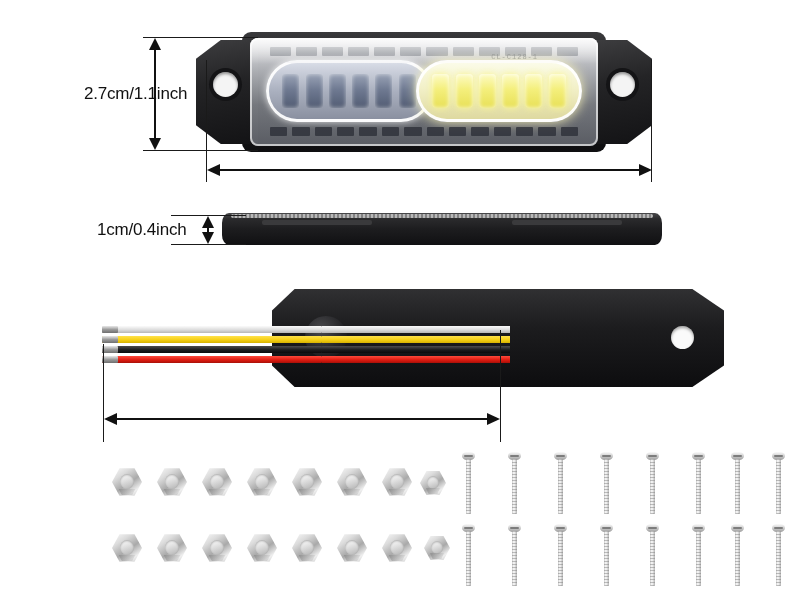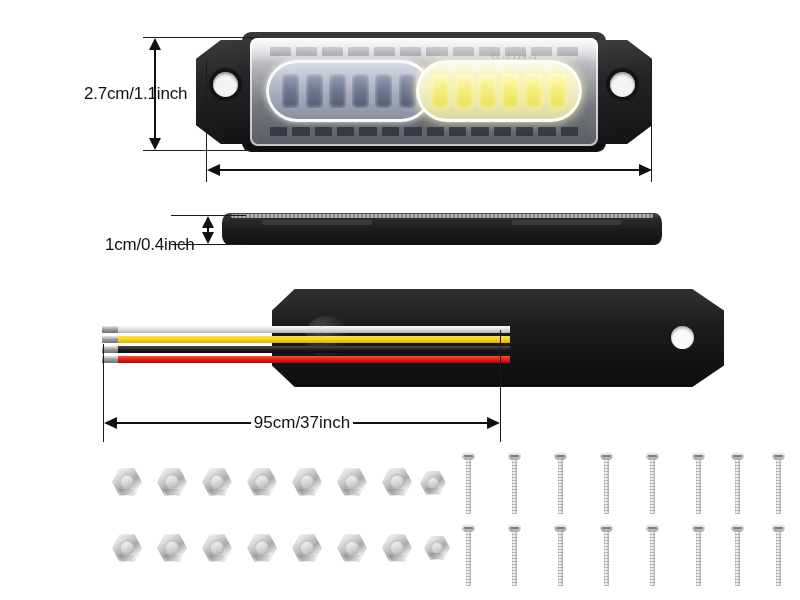--- a/index.html
+++ b/index.html
@@ -328,21 +328,21 @@
   </div>
 
   <div class="ext-h" style="left:171px;top:215px;width:75px;"></div>
   <div class="ext-h" style="left:171px;top:244px;width:75px;"></div>
 
   <div class="dimcol" style="left:202px;top:216px;height:28px;">
     <div class="arrow-u"></div>
     <div class="line"></div>
     <div class="arrow-d"></div>
   </div>
-  <div class="dim-label" style="left:97px;top:235px;margin-left:8px;">1cm/0.4inch</div>
+  <div class="dim-label" style="left:97px;top:220px;">1cm/0.4inch</div>
 
   <div class="bar-back">
     <div class="back-body"></div>
     <div class="grommet"></div>
     <div class="back-hole"></div>
   </div>
 
   <div class="wires">
     <div class="wire w-white">
         <span class="tip"></span>
@@ -362,21 +362,20 @@
   <div class="wire-ext w-yellow" style="top:336px;"></div>
   <div class="wire-ext w-black" style="top:346px;"></div>
   <div class="wire-ext w-red" style="top:356px;"></div>
 
   <div class="ext-v" style="left:103px;top:344px;height:98px;"></div>
   <div class="ext-v" style="left:500px;top:330px;height:112px;"></div>
 
   <div class="dimrow" style="left:104px;top:413px;width:396px;">
     <div class="arrow-l"></div>
     <div class="line"></div>
-    <div class="txt">95cm/37inch</div>
     <div class="line"></div>
     <div class="arrow-r"></div>
   </div>
 
   <div class="hw">
 
     <div class="nut" style="left:112px;top:467px;">
         <span class="hexo"></span>
         <span class="hexi"></span>
         <span class="hexs"></span>

